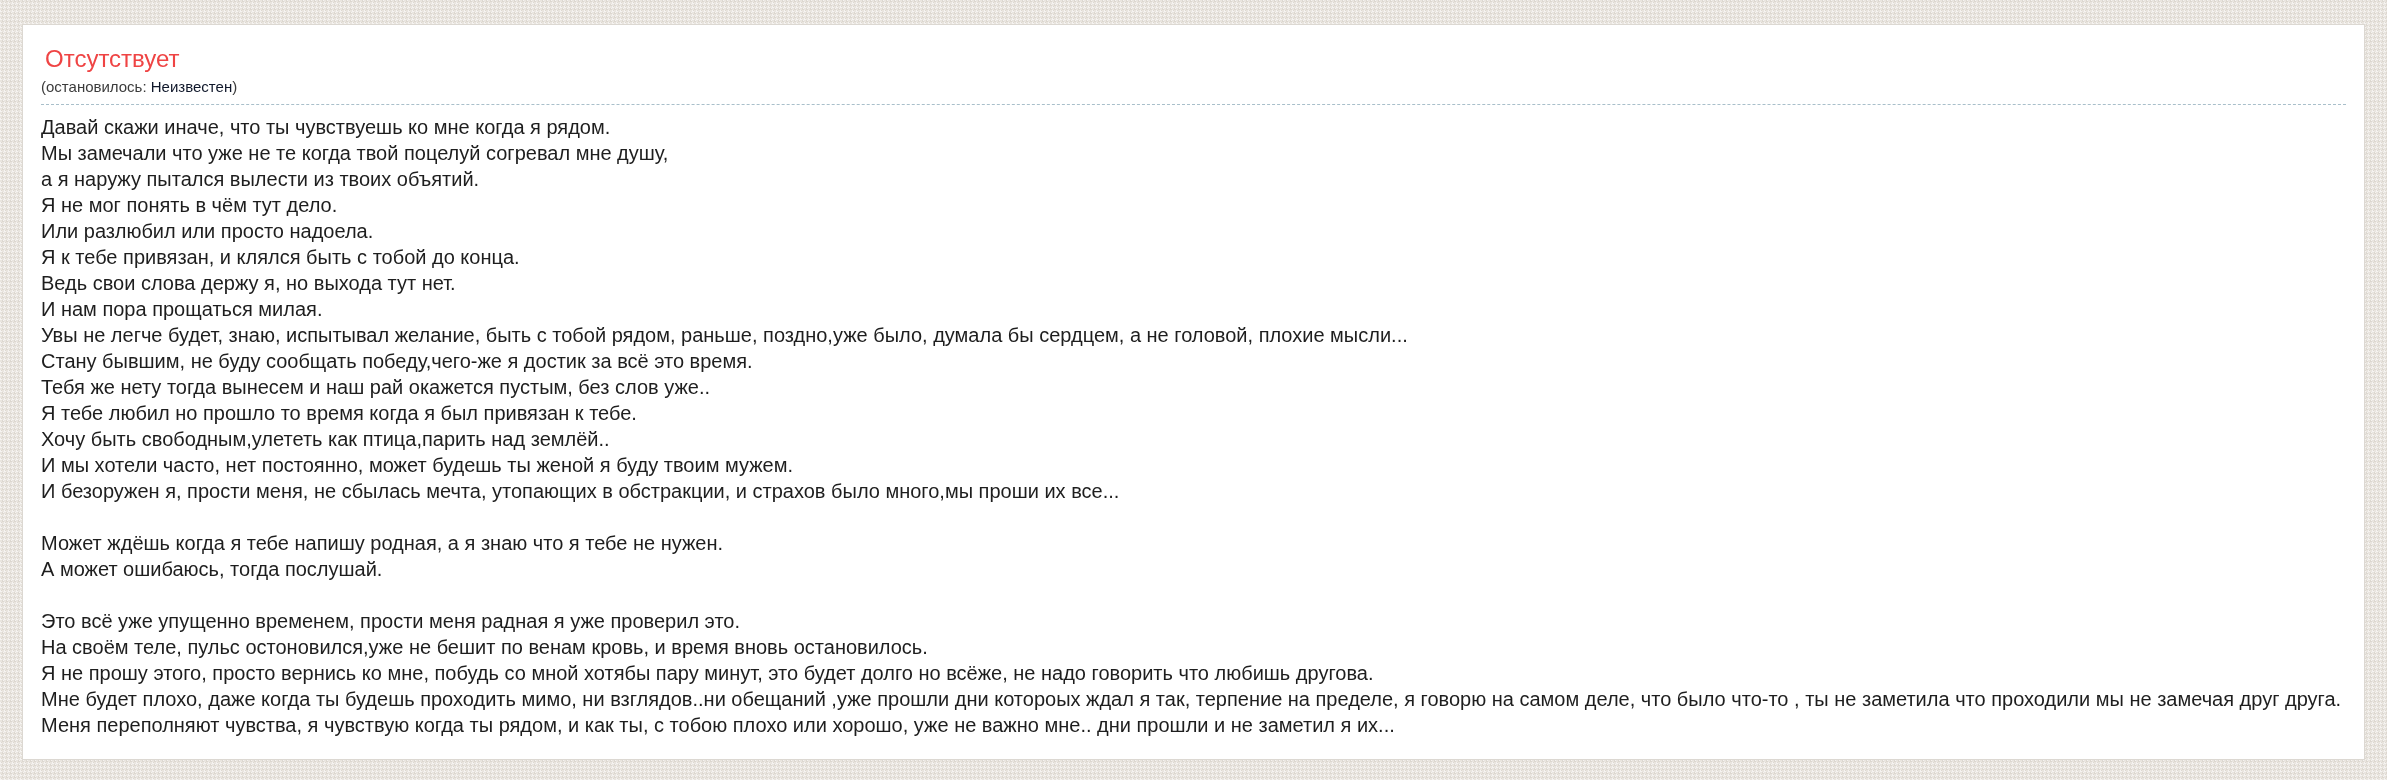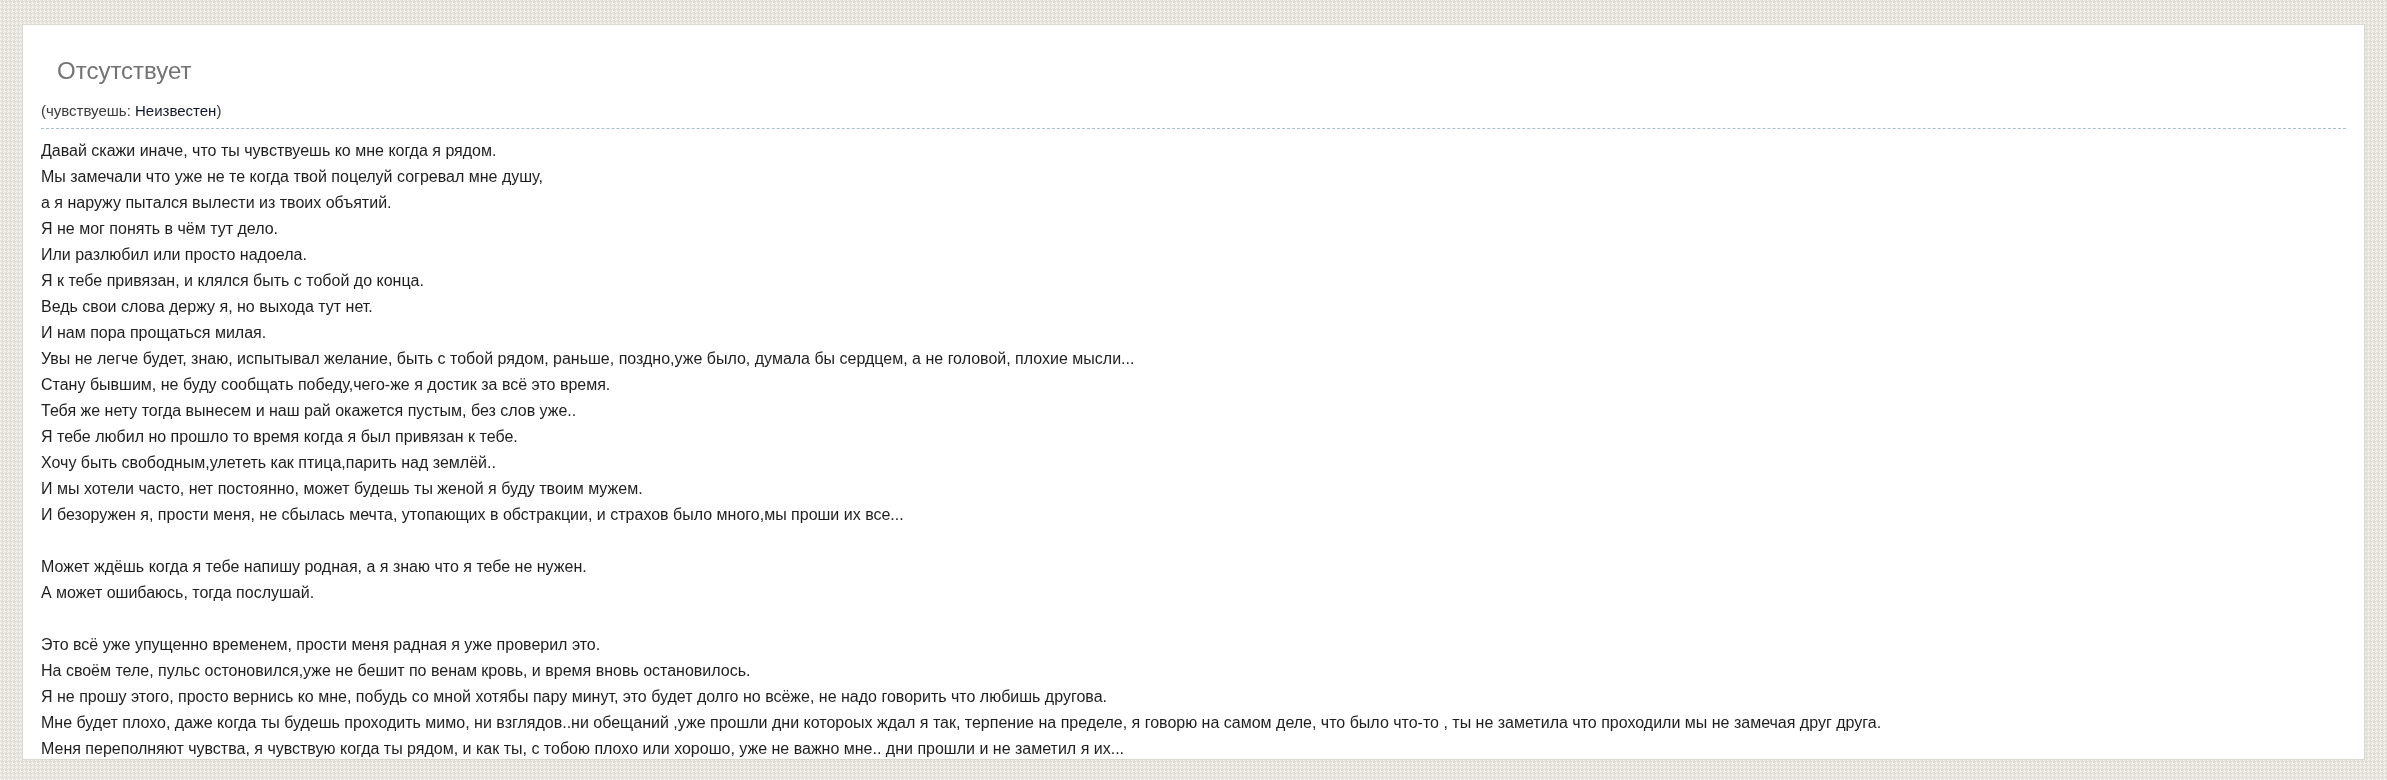--- a/index.html
+++ b/index.html
@@ -28,53 +28,53 @@
     border: 1px solid #dcd8d2;
     box-sizing: border-box;
     padding: 16px 18px 20px 18px;
     overflow: hidden;
   }
   .header {
     border-bottom: 1px dashed #a9bfca;
     padding-bottom: 7px;
   }
   .song-title {
-    margin: 16px;
+    margin: 4px;
     font-size: 24px;
     font-weight: 400;
     line-height: 1.2;
-    color: #737373;
+    color: #ef4444;
   }
   .artist-line {
     margin-top: 3px;
     font-size: 15px;
     color: #3b3b3b;
     line-height: 1.25;
   }
   .artist-link {
     color: #0f172a;
     text-decoration: none;
     cursor: pointer;
   }
   .lyrics {
     margin-top: 9px;
-    font-size: 16px;
+    font-size: 20px;
     color: #1e1e1e;
     white-space: pre;
   }
   .lyric-line {
     height: 26px;
     line-height: 26px;
   }
 </style>
 </head>
 <body>
 
 <div class="card">
   <div class="header">
     <h1 class="song-title">Отсутствует</h1>
     <div class="artist-line">
-      <span>(чувствуешь: </span><a class="artist-link">Неизвестен</a><span>)</span>
+      <span>(остановилось: </span><a class="artist-link">Неизвестен</a><span>)</span>
     </div>
   </div>
 
   <div class="lyrics"><div class="lyric-line">Давай скажи иначе, что ты чувствуешь ко мне когда я рядом.</div><div class="lyric-line">Мы замечали что уже не те когда твой поцелуй согревал мне душу,</div><div class="lyric-line">а я наружу пытался вылести из твоих объятий.</div><div class="lyric-line">Я не мог понять в чём тут дело.</div><div class="lyric-line">Или разлюбил или просто надоела.</div><div class="lyric-line">Я к тебе привязан, и клялся быть с тобой до конца.</div><div class="lyric-line">Ведь свои слова держу я, но выхода тут нет.</div><div class="lyric-line">И нам пора прощаться милая.</div><div class="lyric-line">Увы не легче будет, знаю, испытывал желание, быть с тобой рядом, раньше, поздно,уже было, думала бы сердцем, а не головой, плохие мысли...</div><div class="lyric-line">Стану бывшим, не буду сообщать победу,чего-же я достик за всё это время.</div><div class="lyric-line">Тебя же нету тогда вынесем и наш рай окажется пустым, без слов уже..</div><div class="lyric-line">Я тебе любил но прошло то время когда я был привязан к тебе.</div><div class="lyric-line">Хочу быть свободным,улететь как птица,парить над землёй..</div><div class="lyric-line">И мы хотели часто, нет постоянно, может будешь ты женой я буду твоим мужем.</div><div class="lyric-line">И безоружен я, прости меня, не сбылась мечта, утопающих в обстракции, и страхов было много,мы проши их все...</div><div class="lyric-line">&nbsp;</div><div class="lyric-line">Может ждёшь когда я тебе напишу родная, а я знаю что я тебе не нужен.</div><div class="lyric-line">А может ошибаюсь, тогда послушай.</div><div class="lyric-line">&nbsp;</div><div class="lyric-line">Это всё уже упущенно временем, прости меня радная я уже проверил это.</div><div class="lyric-line">На своём теле, пульс остоновился,уже не бешит по венам кровь, и время вновь остановилось.</div><div class="lyric-line">Я не прошу этого, просто вернись ко мне, побудь со мной хотябы пару минут, это будет долго но всёже, не надо говорить что любишь другова.</div><div class="lyric-line">Мне будет плохо, даже когда ты будешь проходить мимо, ни взглядов..ни обещаний ,уже прошли дни котороых ждал я так, терпение на пределе, я говорю на самом деле, что было что-то , ты не заметила что проходили мы не замечая друг друга.</div><div class="lyric-line">Меня переполняют чувства, я чувствую когда ты рядом, и как ты, с тобою плохо или хорошо, уже не важно мне.. дни прошли и не заметил я их...</div></div>
 </div>
 
 </body></html>

